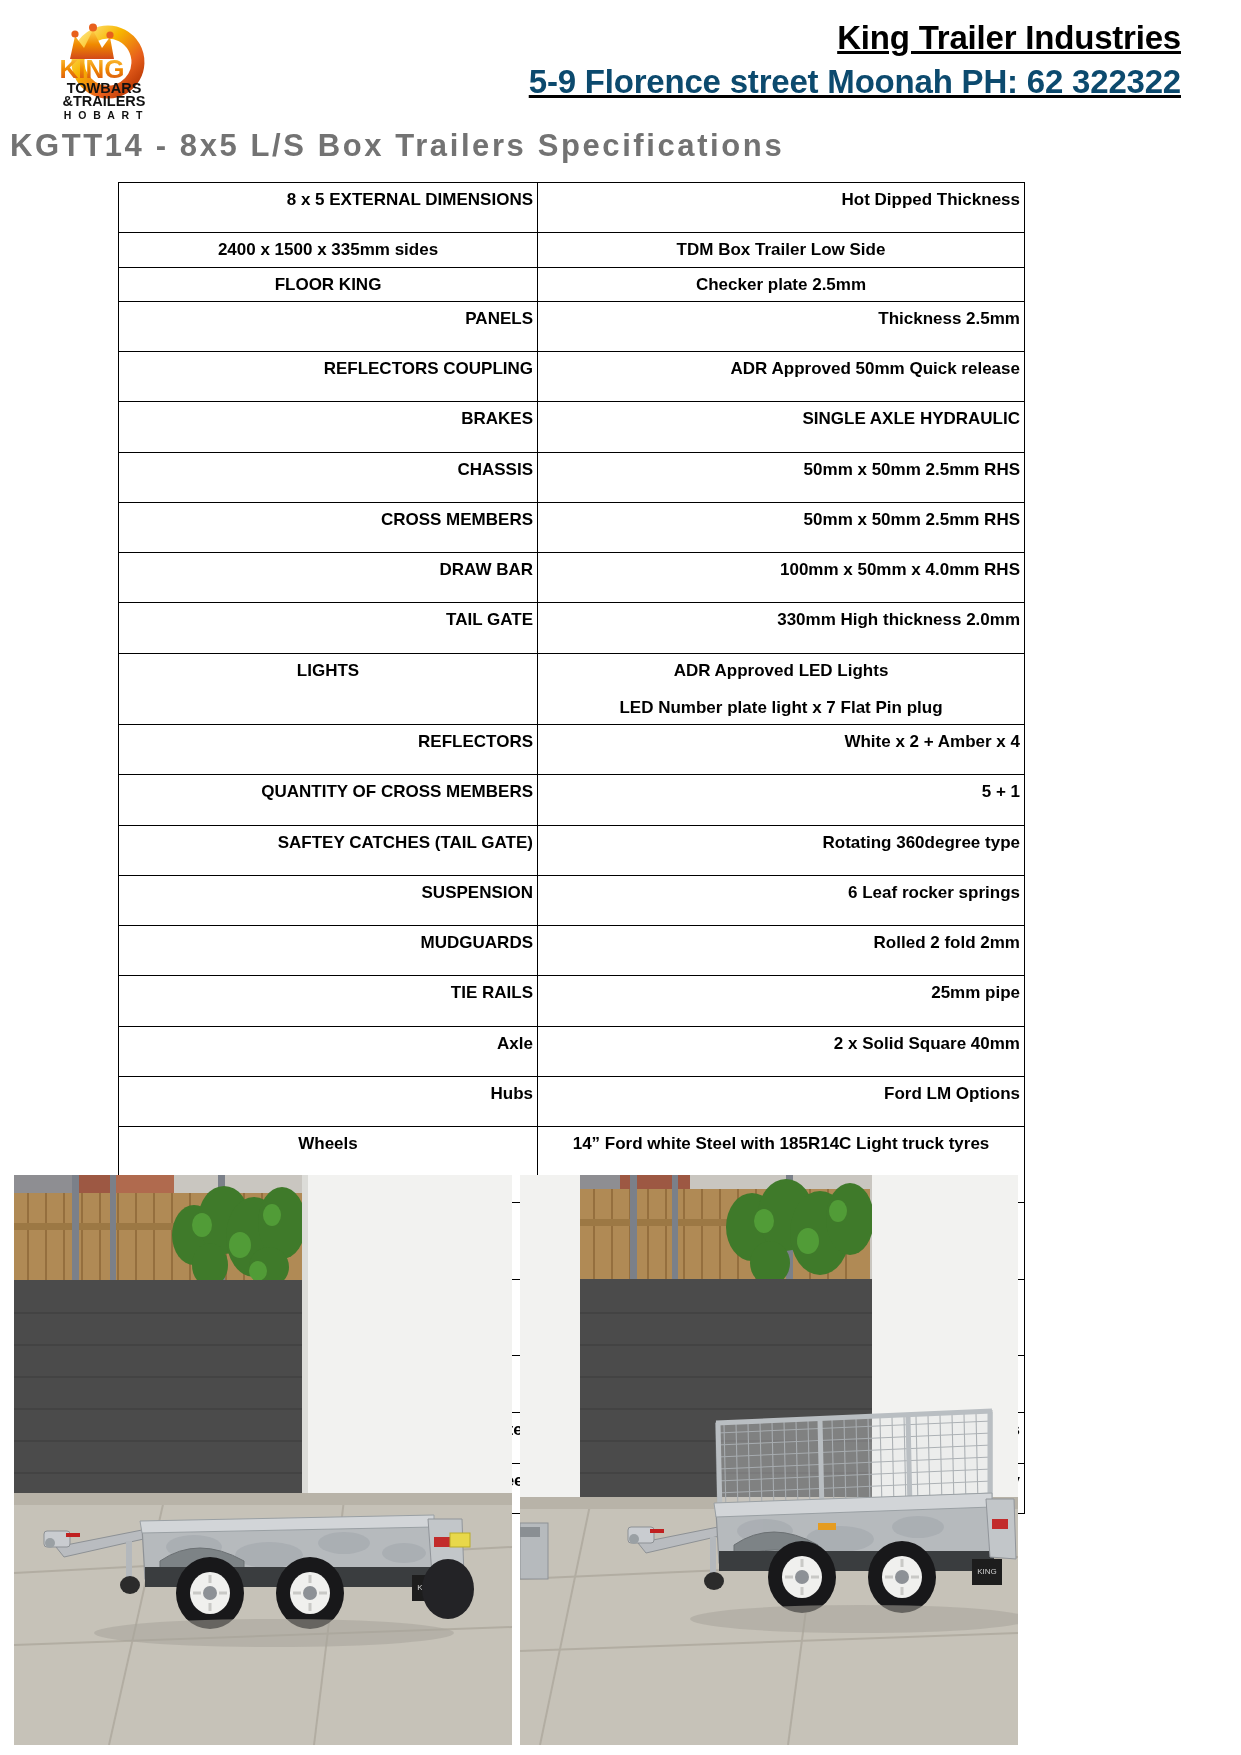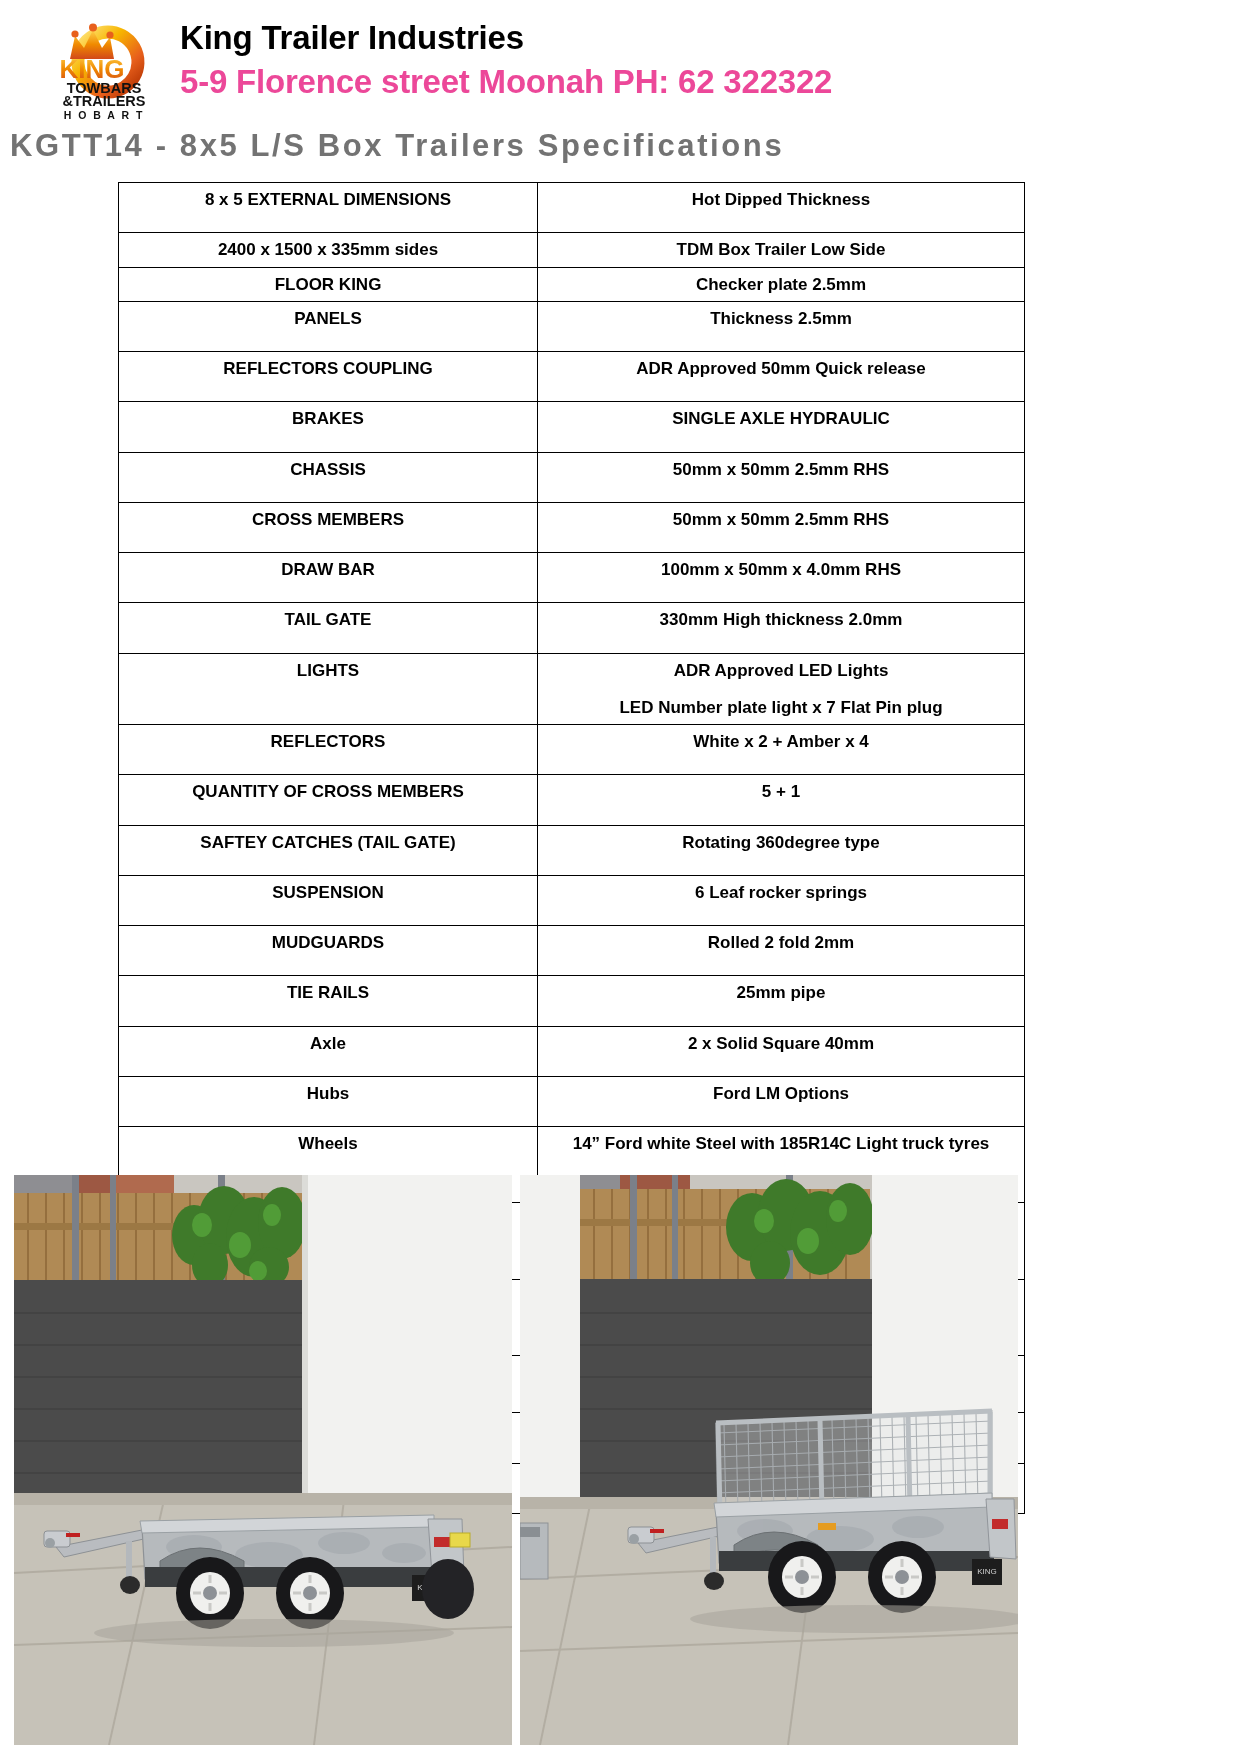--- a/index.html
+++ b/index.html
@@ -27,33 +27,34 @@
     width: 118px;
     height: 112px;
   }
   .logo svg { display: block; }
 
   .header-titles {
     position: absolute;
     left: 180px;
     right: 60px;
     top: 18px;
-    text-align: left;
+    text-align: right;
+    text-decoration: underline;
   }
   .company-name {
     font-size: 33px;
     font-weight: bold;
     color: #000;
     line-height: 1.22;
     letter-spacing: -0.2px;
   }
   .company-addr {
     font-size: 33px;
     font-weight: bold;
-    color: #ec4899;
+    color: #0c4a6e;
     line-height: 1.22;
     letter-spacing: -0.2px;
     margin-top: 4px;
   }
 
   .spec-title {
     text-align: left;
     font-size: 31px;
     font-weight: bold;
     color: #737373;
@@ -79,21 +80,21 @@
     text-align: center;
     vertical-align: top;
     font-size: 17px;
     font-weight: bold;
     color: #000;
     padding: 6px 4px 6px 4px;
     line-height: 1.25;
   }
   table.spec td.label { width: 410px; }
   table.spec td.value { width: 478px; }
-  table.spec tr.tall td { padding-bottom: 22px; }
+  table.spec tr.tall td { padding-bottom: 22px; text-align: right; }
   table.spec tr.xtall td { padding-bottom: 48px; }
   table.spec td .line2 { display: block; margin-top: 16px; }
   table.spec td .line2b { display: block; margin-top: 2px; }
 
   
   .photos {
     position: absolute;
     left: 14px;
     top: 1175px;
     width: 1210px;

